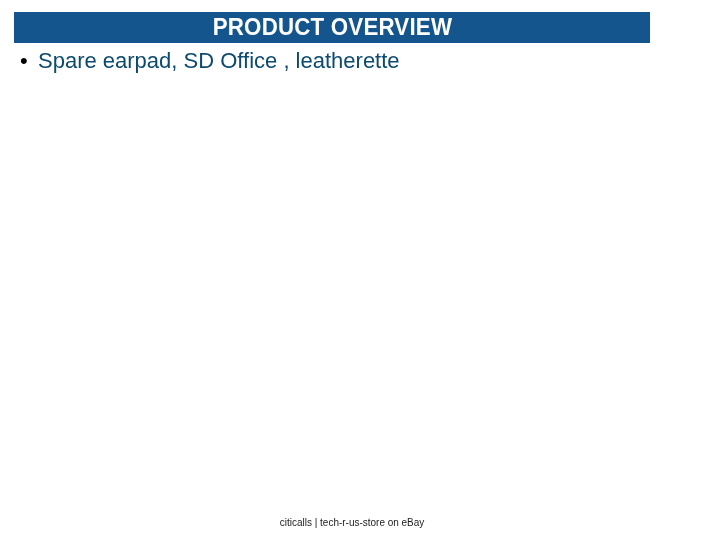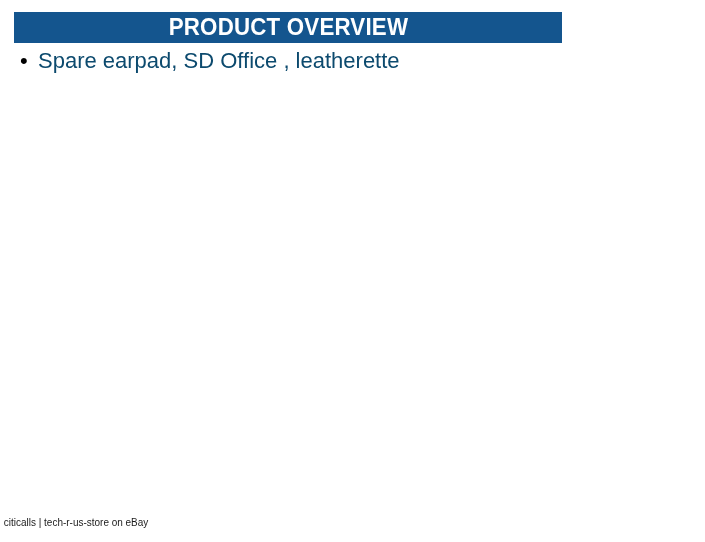--- a/index.html
+++ b/index.html
@@ -20,21 +20,21 @@
     width: 705px;
     height: 542px;
     background: #ffffff;
   }
 
   
   #title-bar {
     position: absolute;
     left: 14px;
     top: 12px;
-    width: 548px;
+    width: 636px;
     height: 31px;
     background: #14558E;
     display: flex;
     align-items: center;
     justify-content: center;
     box-sizing: border-box;
   }
   #title-text {
     color: #ffffff;
     font-family: "Liberation Sans", sans-serif;
@@ -78,20 +78,21 @@
     line-height: 28px;
     white-space: pre;
   }
 
   
   #footer {
     position: absolute;
     left: 0;
     top: 512px;
     width: 705px;
+    text-align: center;
     text-decoration: underline;
   }
   #footer-text {
     display: inline-block;
     color: #1a1a1a;
     font-family: "Liberation Sans", sans-serif;
     font-size: 10.5px;
     line-height: 14px;
     transform: scaleX(0.95);
     transform-origin: center center;

